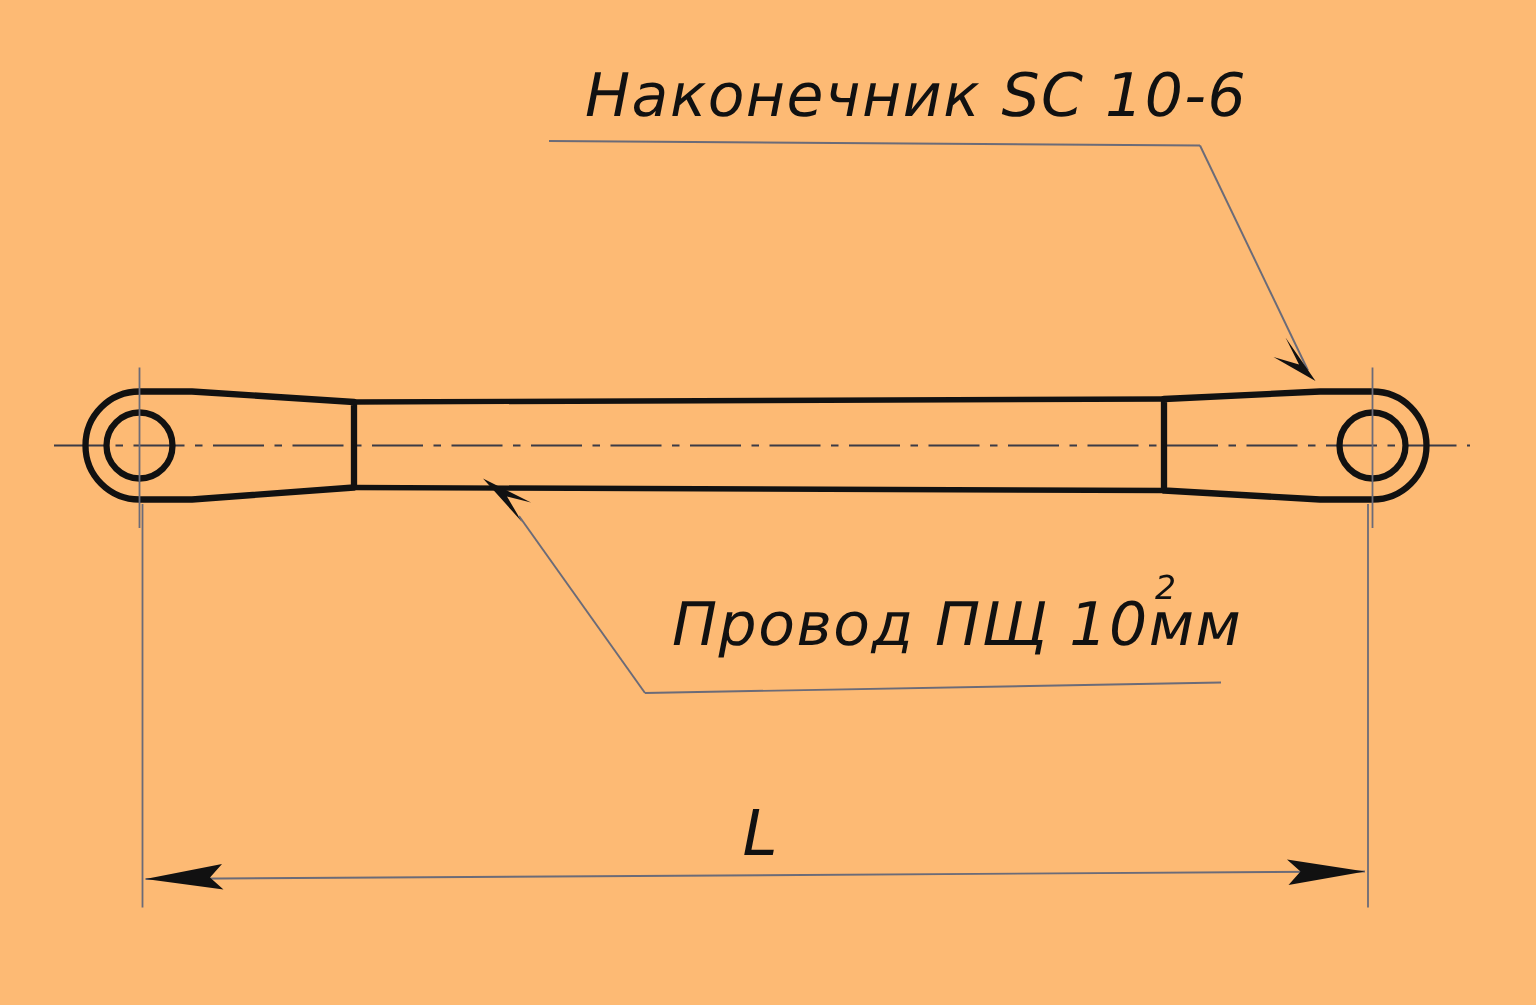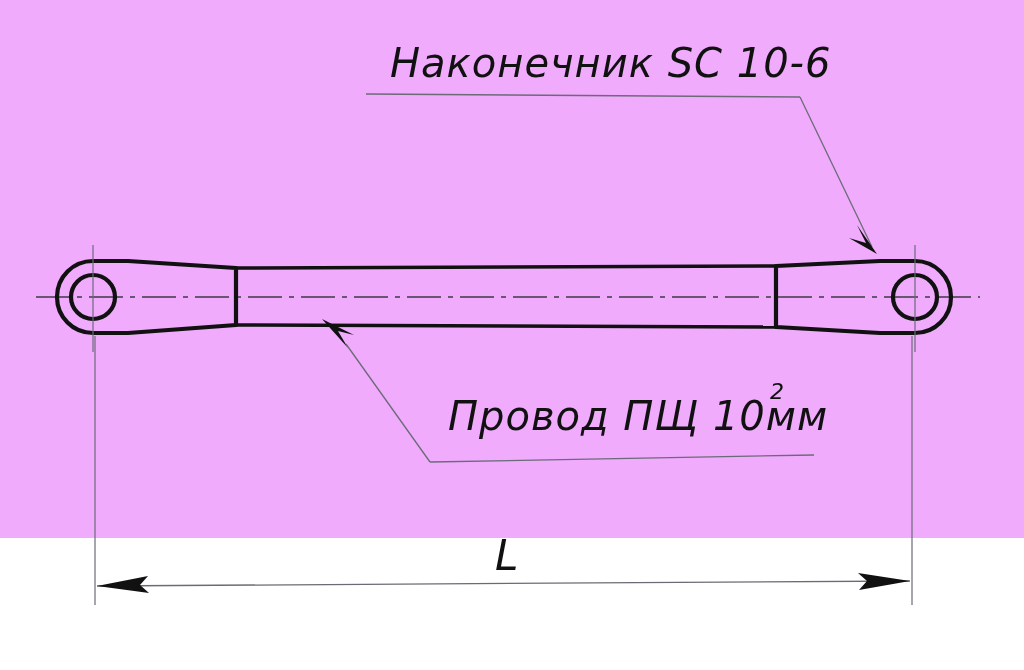--- a/index.html
+++ b/index.html
@@ -9,22 +9,22 @@
   }
   body {
     width: 1024px;
     height: 670px;
     overflow: hidden;
     font-family: "Liberation Sans", sans-serif;
   }
   #drawing-sheet {
     position: relative;
     width: 1024px;
-    height: 538px;
-    background: #f0abfc;
+    height: 670px;
+    background: #fdba74;
   }
   #drawing-svg {
     position: absolute;
     top: 0;
     left: 0;
     width: 1024px;
     height: 670px;
   }
   .dwg-label {
     font-family: "DejaVu Sans", "Liberation Sans", sans-serif;

